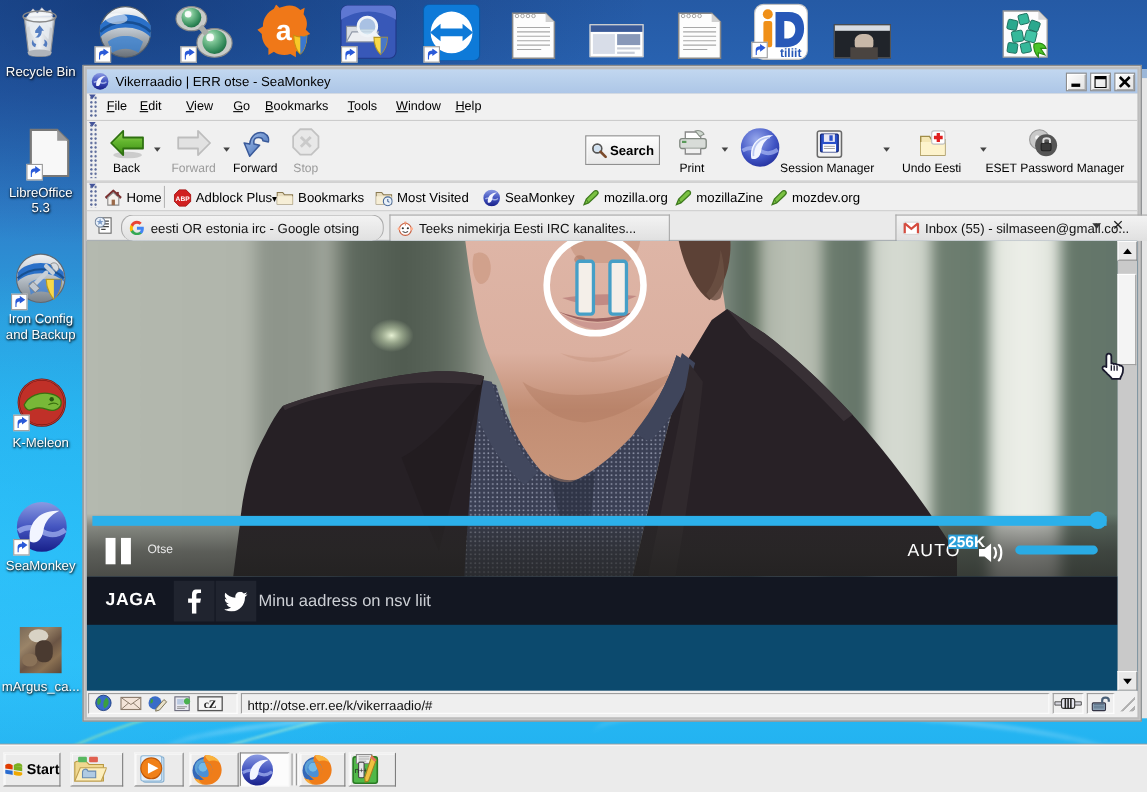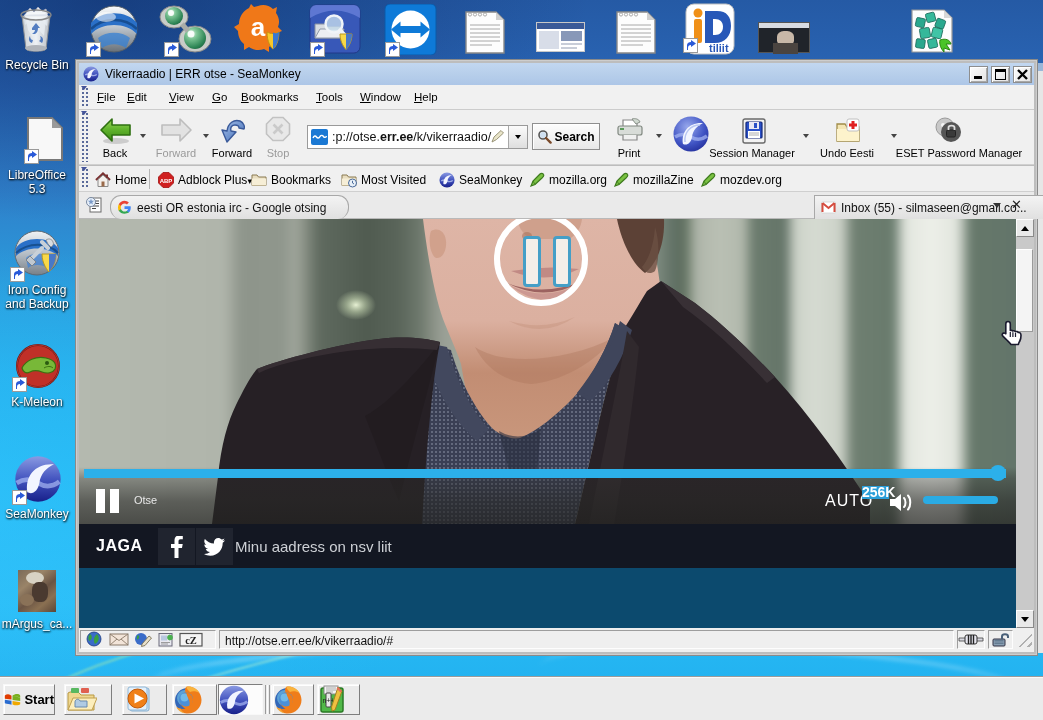--- a/index.html
+++ b/index.html
@@ -370,32 +370,20 @@
               </linearGradient>
             </defs>
             <path d="M8,27 L3,15 L8,16 C 9,8 15,4 21,6 C 25,8 26,12 25,14 L20,13 C 20,11 18,10 16,10 C 13,10 11,12 12,16 L17,17 Z" fill="url(#blu)" stroke="#3a5a9a" stroke-width="1.4" stroke-linejoin="round"></path>
           </svg></div>
       <div class="navlabel" style="left:131px; top:37px; width:44px;">Forward</div>
       <div id="stopicon" class="abs" style="left:186px; top:6px; width:26px; height:26px;"><svg width="26" height="26" viewBox="0 0 26 26">
             <path d="M8,1.5 L18,1.5 L24.5,8 L24.5,18 L18,24.5 L8,24.5 L1.5,18 L1.5,8 Z" fill="#e8e8e8" stroke="#c2c2c2" stroke-width="1.6"></path>
             <path d="M8.5,8.5 L17.5,17.5 M17.5,8.5 L8.5,17.5" stroke="#cacaca" stroke-width="2.6"></path>
           </svg></div>
       <div class="navlabel dis" style="left:181px; top:37px; width:36px;">Stop</div>
-      <div id="urlbar">
-        <span class="abs" style="left:3px; top:3px; width:17px; height:16px; background:#1b79d4; border-radius:2px;"><svg width="17" height="16" viewBox="0 0 17 16">
-              <path d="M2,9 C3,6.5 4.5,6.5 5.5,8 C6.5,9.5 8,9.5 9,7.5 C10,6 11.5,6 12.5,7.5 C13.5,9 15,8.5 15.5,7" stroke="#fff" stroke-width="1.4" fill="none"></path>
-            </svg></span>
-        <span class="abs" style="left:24px; top:4px; font-size:12.5px; color:#111;">:p://otse.<b>err.ee</b>/k/vikerraadio/</span>
-        <span class="abs" style="right:22px; top:3px;"><svg width="16" height="16" viewBox="0 0 16 16">
-              <path d="M3,13 L5,8 L12,1.5 L14.5,4 L7.5,10.5 L3,13 Z" fill="#e8e4c8" stroke="#9a9478" stroke-width="1"></path>
-            </svg></span>
-        <span class="abs" style="right:0; top:0; width:19px; height:22px; background:linear-gradient(180deg,#fbfbfb,#dedede); border-left:1px solid #a8a8a8;">
-            <span class="ddarrow" style="left:6px; top:9px; border-top-color:#000;"></span>
-          </span>
-      </div>
       <button id="searchbtn"><svg width="15" height="15" viewBox="0 0 15 15" style="vertical-align:-3px; margin-right:2px;">
             <circle cx="6" cy="6" r="4" fill="none" stroke="#555" stroke-width="1.6"></circle>
             <circle cx="6" cy="6" r="3" fill="#cfe0f0"></circle>
             <path d="M9,9 L13.6,13.6" stroke="#7a4a2a" stroke-width="2.4" stroke-linecap="round"></path>
           </svg>Search</button>
       <div id="printicon" class="abs" style="left:536px; top:8px; width:30px; height:24px;"><svg width="30" height="24" viewBox="0 0 30 24">
             <path d="M8,8 L8,2 L20,2 L22,5 L22,8" fill="#fff" stroke="#888" stroke-width="1.2"></path>
             <path d="M17,1 C20,0 24,1 25,4 L21,6 Z" fill="#cfd8cf" stroke="#889088" stroke-width="1"></path>
             <rect x="3" y="8" width="24" height="9" rx="2" fill="#d8dcd8" stroke="#808880" stroke-width="1.2"></rect>
             <rect x="5" y="10" width="4" height="2" fill="#5a9a5a"></rect>
@@ -494,20 +482,33 @@
           </svg></div>
       <div class="tab" style="left:31px; width:239px;border-radius:11px;">
           <span class="tfav"><svg width="15" height="15" viewBox="0 0 48 48">
               <path d="M44,24 C44,22.6 43.9,21.2 43.6,19.8 L24,19.8 L24,28.6 L35.3,28.6 C34.8,31.2 33.3,33.4 31.1,34.9 L31.1,40.2 L38,40.2 C42,36.5 44,30.8 44,24 Z" fill="#4285f4"></path>
               <path d="M24,44 C29.4,44 33.9,42.2 38,40.2 L31.1,34.9 C29.2,36.2 26.8,37 24,37 C18.8,37 14.4,33.5 12.8,28.7 L5.7,28.7 L5.7,34.2 C9.8,40.1 16.4,44 24,44 Z" fill="#34a853"></path>
               <path d="M12.8,28.7 C12.4,27.2 12.1,25.6 12.1,24 C12.1,22.4 12.4,20.8 12.8,19.3 L12.8,13.8 L5.7,13.8 C4.1,16.9 3.2,20.3 3.2,24 C3.2,27.7 4.1,31.1 5.7,34.2 Z" fill="#fbbc05"></path>
               <path d="M24,11 C27,11 29.7,12 31.8,14 L37.9,7.9 C33.9,4.2 29.4,2 24,2 C16.4,2 9.8,5.9 5.7,13.8 L12.8,19.3 C14.4,14.5 18.8,11 24,11 Z" fill="#ea4335"></path>
             </svg></span>
           <span class="ttxt">eesti OR estonia irc - Google otsing</span>
         </div>
+      <div class="tab" style="left:275px; width:255px;">
+          <span class="tfav"><svg width="15" height="15" viewBox="0 0 15 15">
+              <circle cx="7.5" cy="8.5" r="5.5" fill="#fff" stroke="#c86040" stroke-width="1"></circle>
+              <circle cx="7.5" cy="2.5" r="1.2" fill="#f0a080"></circle>
+              <path d="M7.5,3.5 L7.5,5" stroke="#c86040" stroke-width="0.8"></path>
+              <circle cx="1.8" cy="8" r="1.4" fill="#ffb090"></circle>
+              <circle cx="13.2" cy="8" r="1.4" fill="#ffb090"></circle>
+              <circle cx="5.2" cy="7.5" r="1" fill="#333"></circle>
+              <circle cx="9.8" cy="7.5" r="1" fill="#333"></circle>
+              <path d="M5,10.5 Q7.5,12.3 10,10.5" stroke="#333" stroke-width="0.9" fill="none"></path>
+            </svg></span>
+          <span class="ttxt">Teeks nimekirja Eesti IRC kanalites...</span>
+        </div>
       <div class="tab" style="left:735px; width:253px;">
           <span class="tfav"><svg width="15" height="15" viewBox="0 0 15 15">
               <rect x="0.5" y="2" width="14" height="11" rx="1" fill="#fff" stroke="#d0d0d0" stroke-width="0.8"></rect>
               <path d="M1.5,3.5 L7.5,8.5 L13.5,3.5 L13.5,12 L1.5,12 Z" fill="none"></path>
               <path d="M1.5,3 L1.5,12 M13.5,3 L13.5,12" stroke="#d54c3f" stroke-width="2"></path>
               <path d="M1.5,3 L7.5,8 L13.5,3" stroke="#d54c3f" stroke-width="2" fill="none"></path>
             </svg></span>
           <span class="ttxt">Inbox (55) - silmaseen@gmail.co...</span>
         </div>
       <div class="abs" style="left:914px; top:11px; width:0; height:0; border-left:4px solid transparent; border-right:4px solid transparent; border-top:5px solid #333;"></div>

